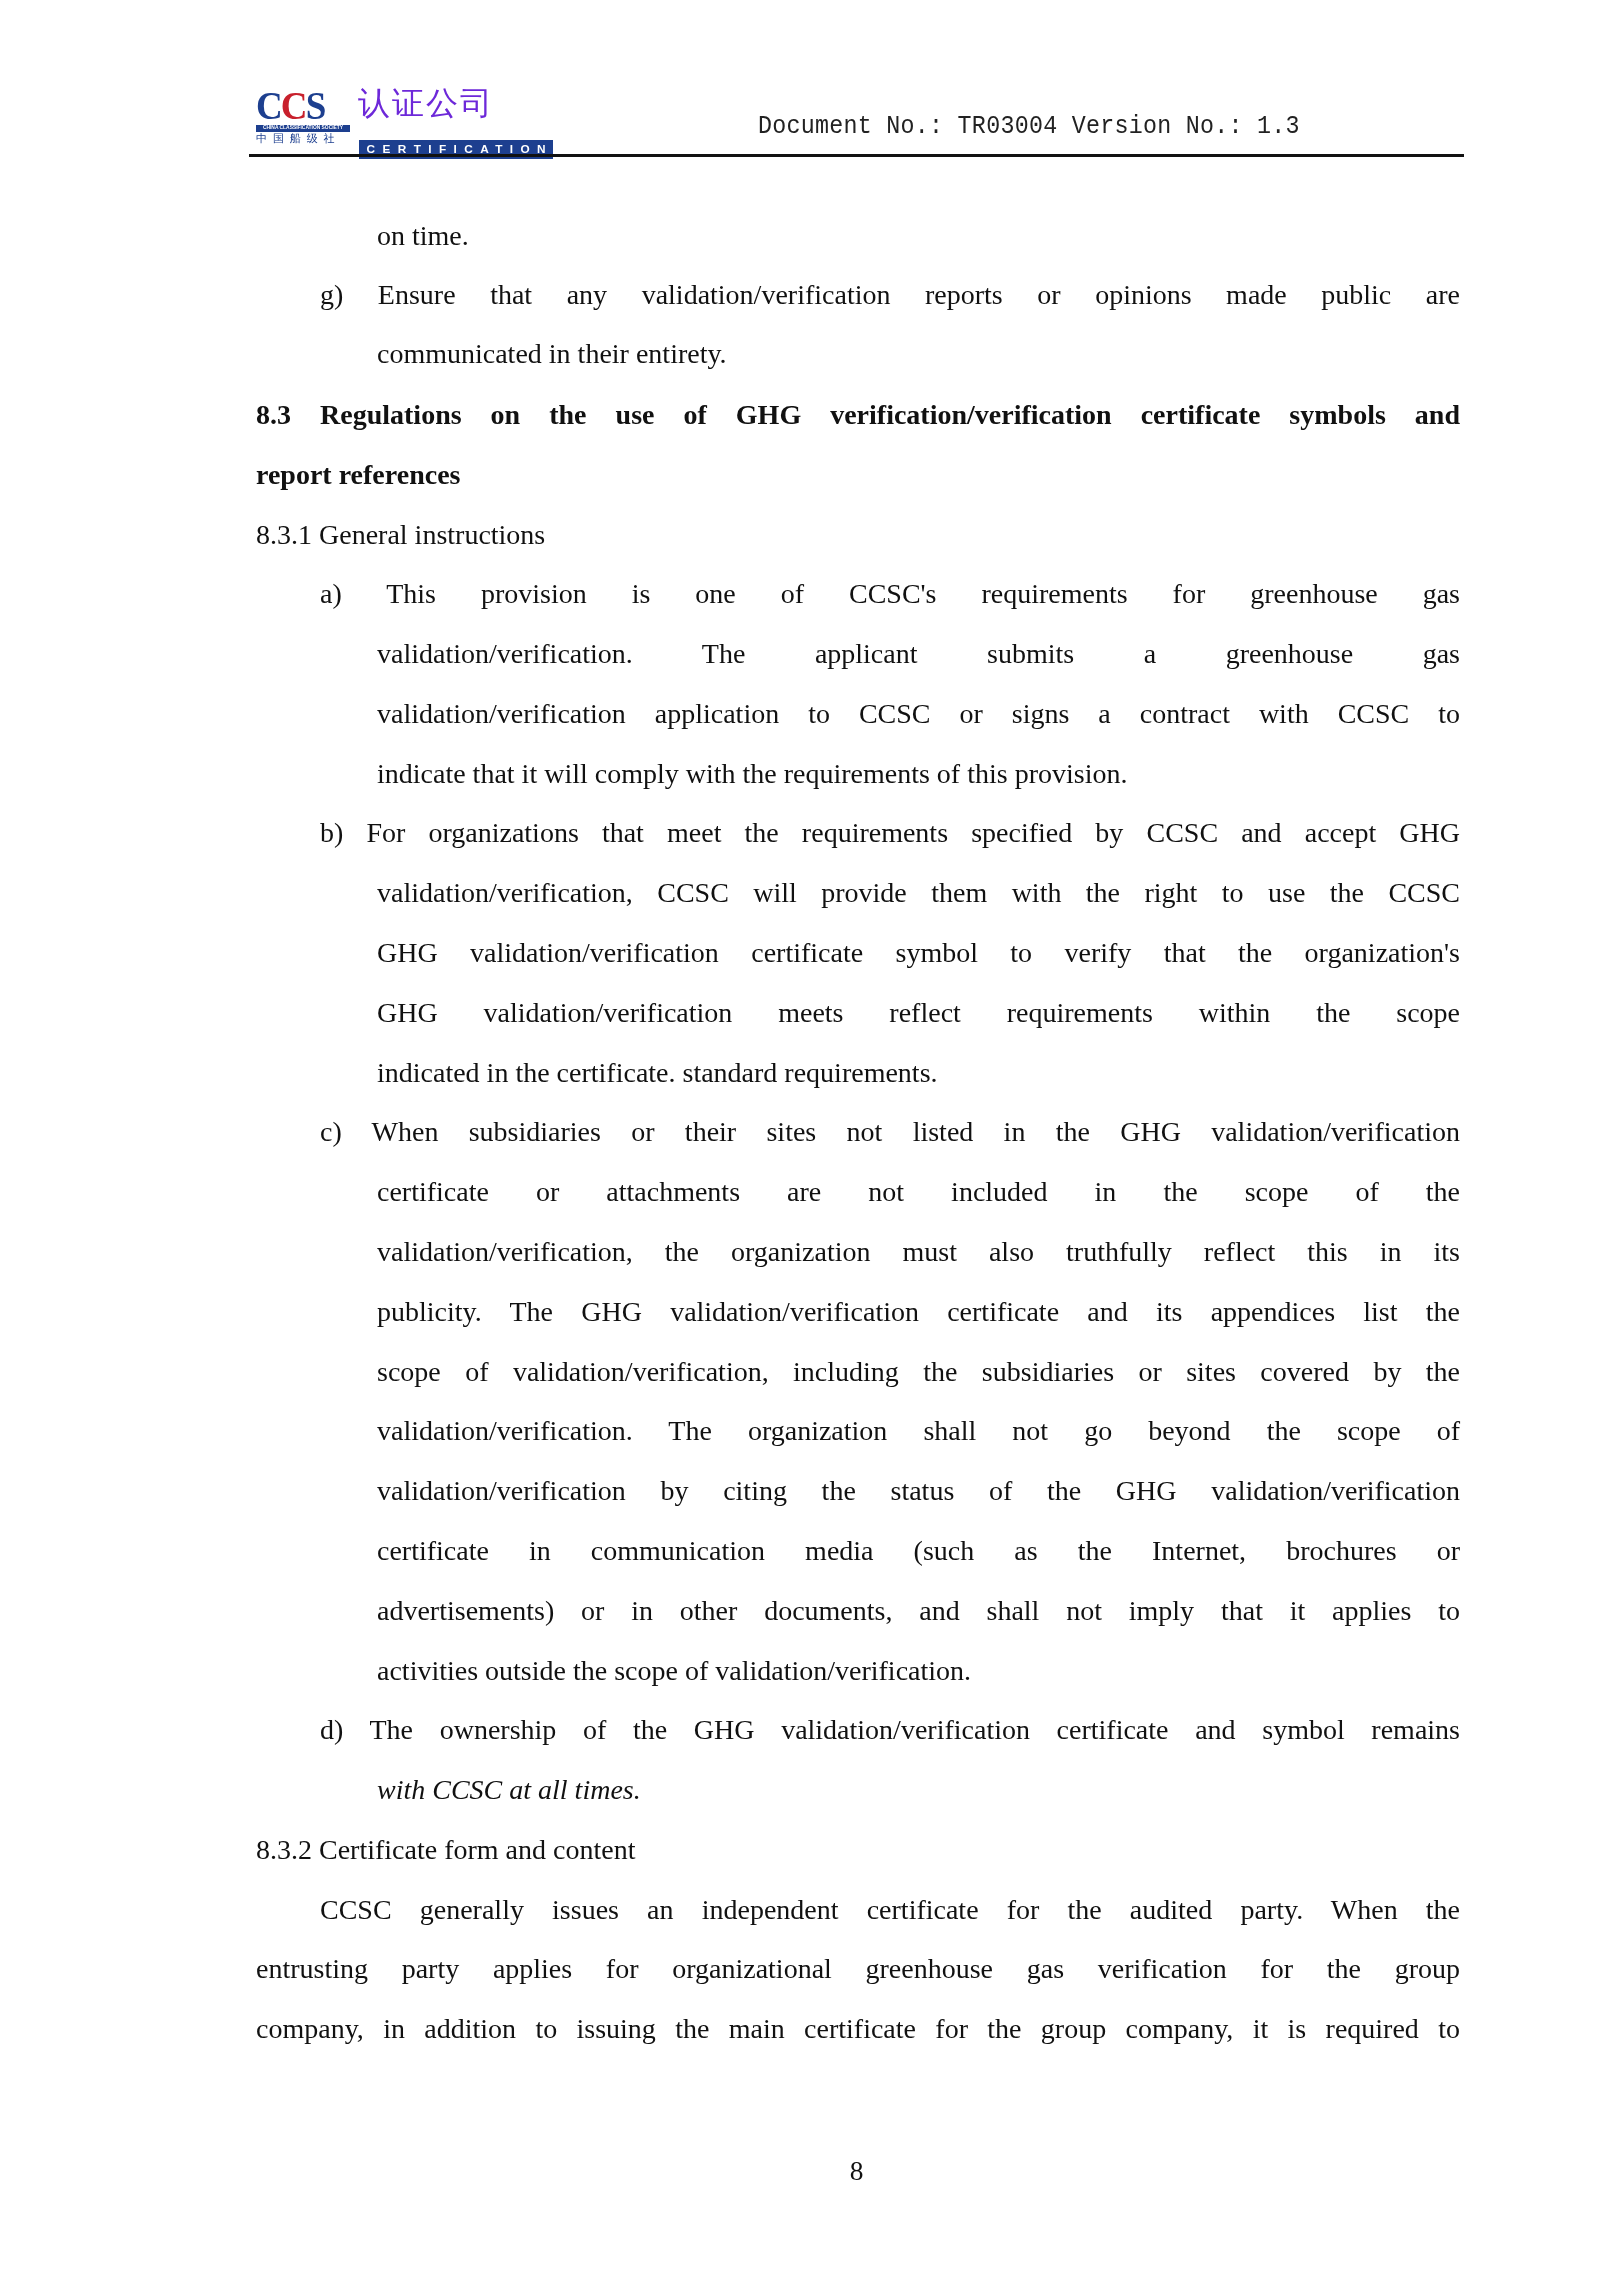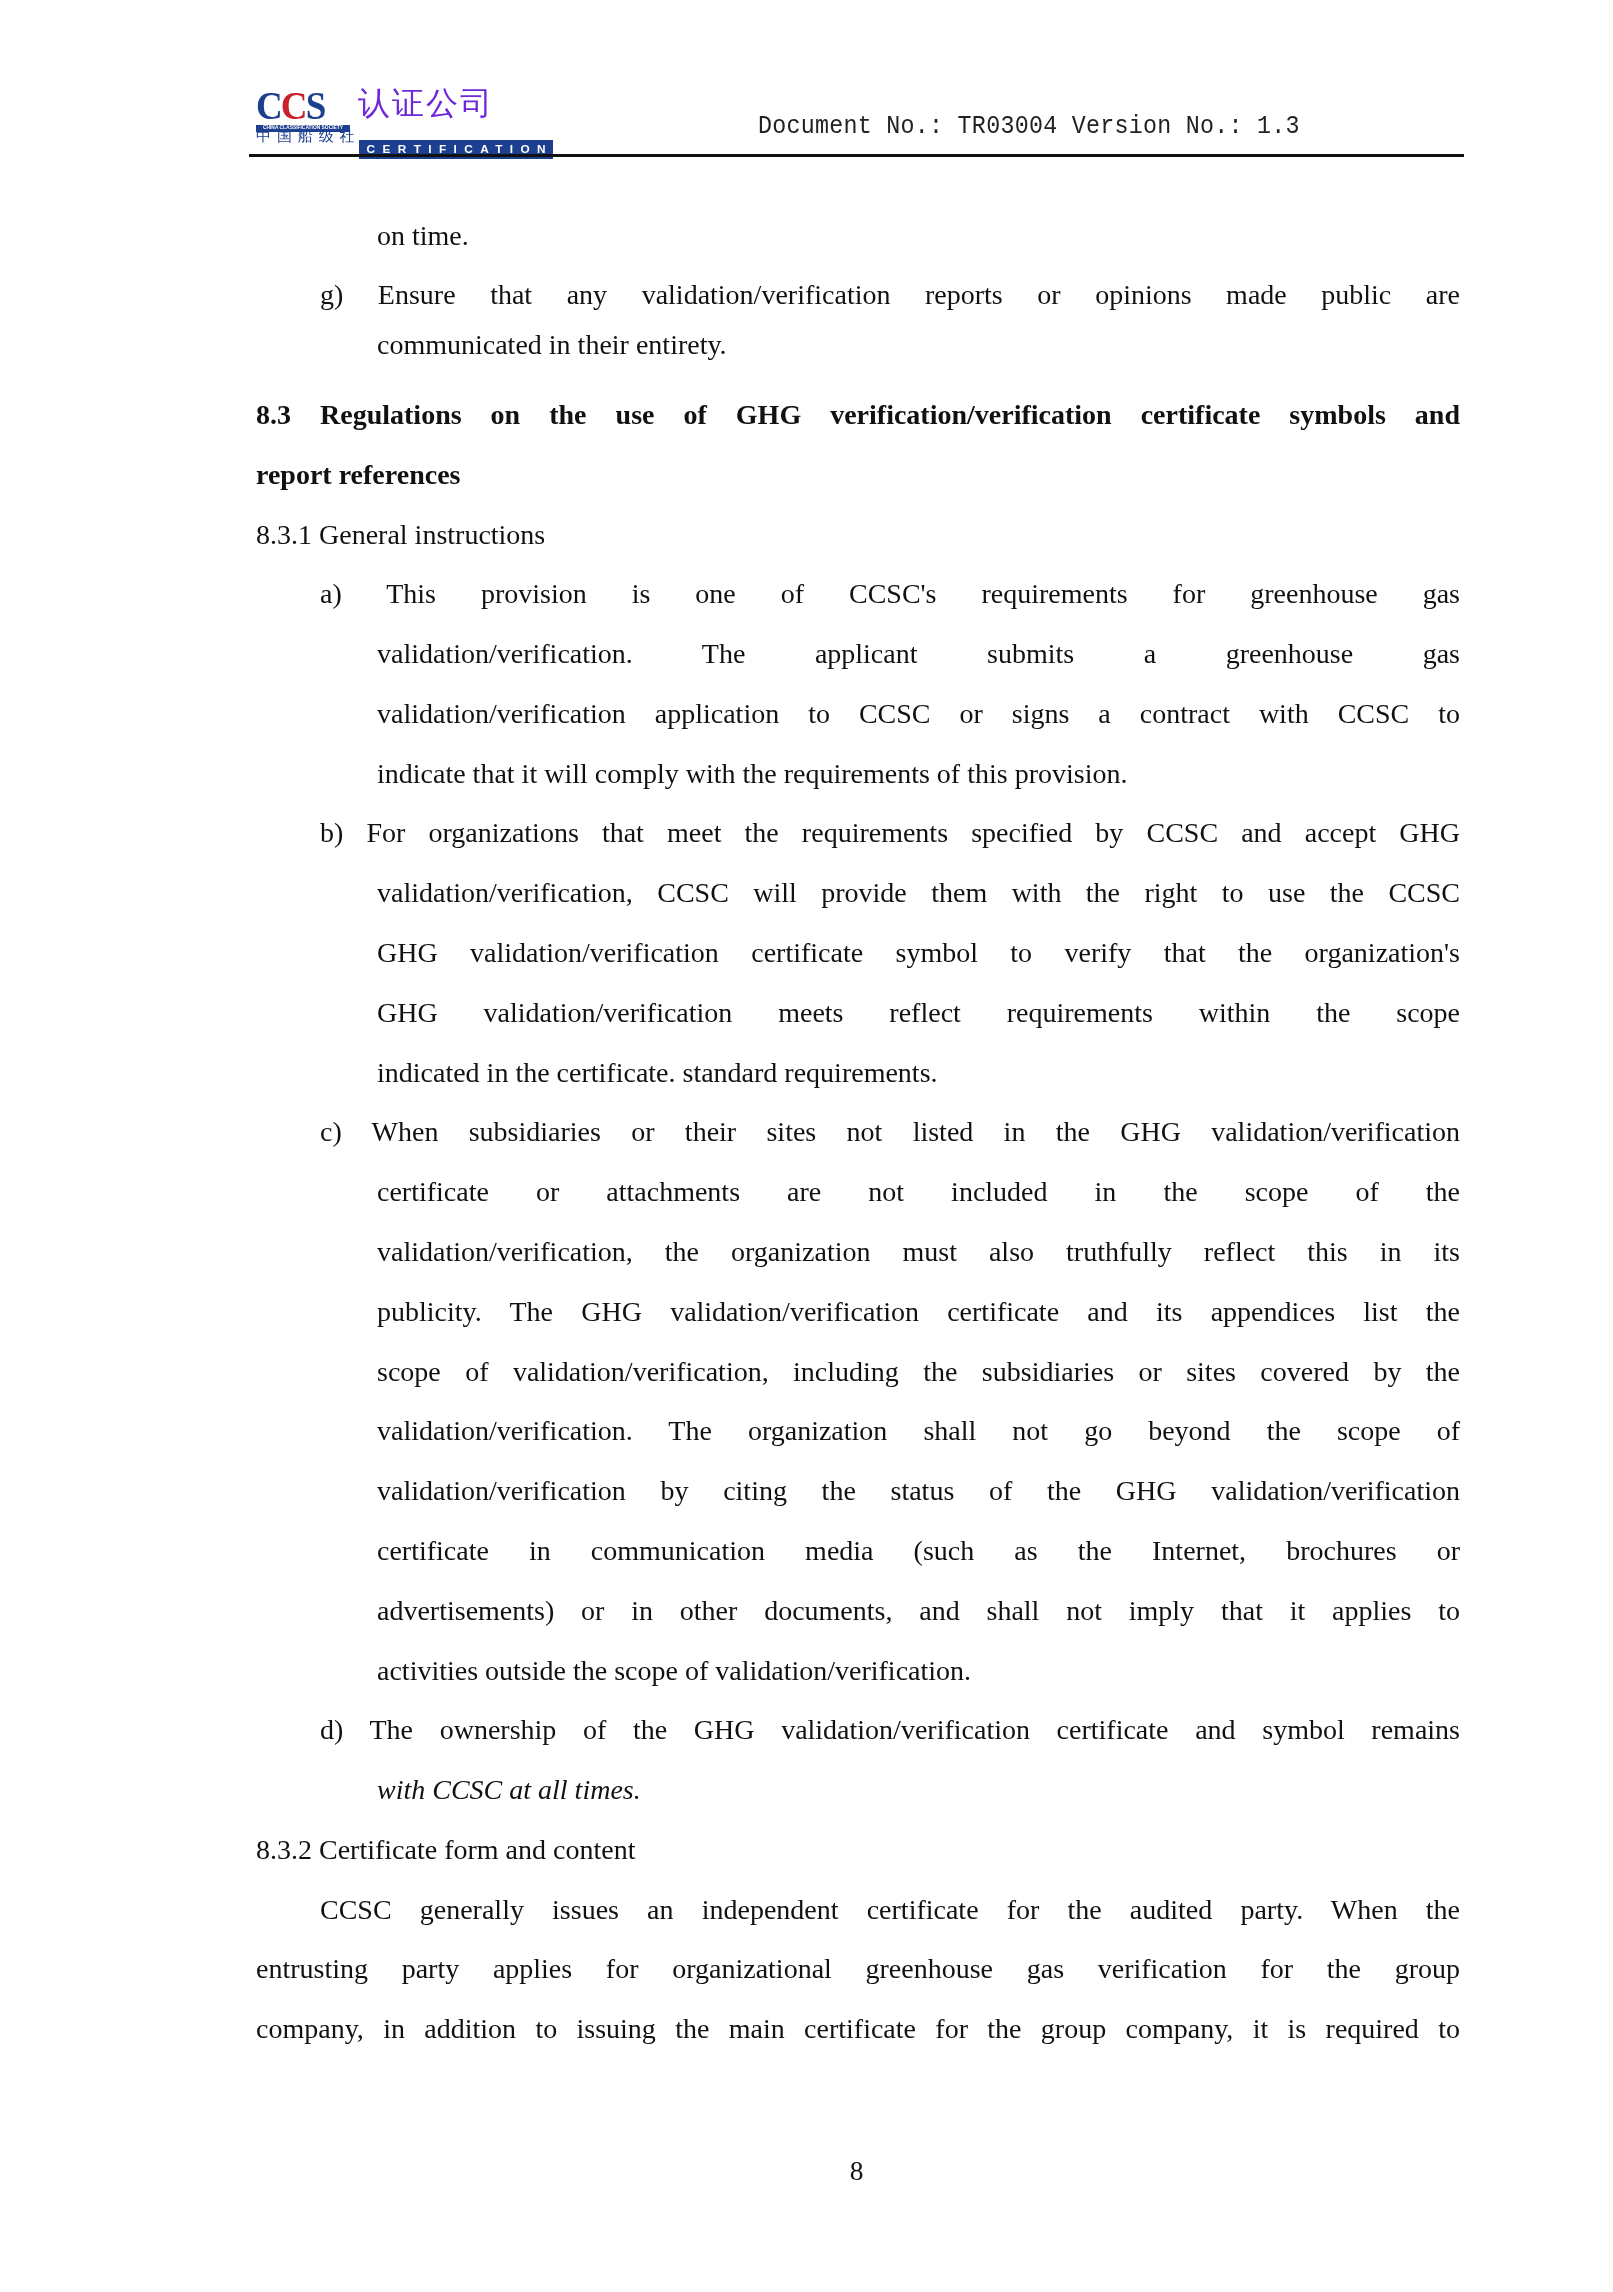--- a/index.html
+++ b/index.html
@@ -5,21 +5,21 @@
   html, body { margin:0; padding:0; background:#ffffff; }
   body { width:1613px; height:2293px; position:relative; overflow:hidden; }
   .page { position:absolute; left:0; top:0; width:1613px; height:2293px; background:#fff;margin-left:11px; }
 
   
   .logo { position:absolute; left:245px; top:86px; width:299px; height:59px; }
   .logo-ccs { position:absolute; left:0; top:2px; font-family:"Liberation Serif", serif; font-weight:bold;
               font-size:39px; line-height:35px; color:#1d3f8f; letter-spacing:-2px; transform:scaleX(0.95); transform-origin:left; }
   .logo-society-band { position:absolute; left:0; top:39px; width:94px; height:6.9px; background:#1d3f8f;
                        color:#fff; font-family:"Liberation Sans", sans-serif; font-size:4.9px; line-height:6.9px; text-align:center; font-weight:bold; overflow:hidden; }
-  .logo-cn-small { position:absolute; left:0; top:47px; width:94px; font-family:Liberation Mono, monospace; font-size:15px; line-height:10.8px;
+  .logo-cn-small { position:absolute; left:0; top:47px; width:94px; font-family:Liberation Serif, serif; font-size:11px; line-height:10.8px;
                    color:#1d3f8f; letter-spacing:5.9px; white-space:nowrap; }
   .logo-cn-big { position:absolute; left:102px; top:0; font-family:"DejaVu Sans", sans-serif; font-size:32px; line-height:35px; color:#6d28d9;
                  letter-spacing:2px; white-space:nowrap; }
   .logo-cert-band { position:absolute; left:103px; top:54px; width:194px; height:18.6px; background:#1d3f8f; color:#fff;
                     font-family:"Liberation Sans", sans-serif; font-weight:bold; font-size:11.8px; line-height:18.6px; letter-spacing:7.4px; text-align:right; }
 
   .doc-no { position:absolute; left:747px; top:110px; font-family:"Liberation Mono", monospace; font-size:26.5px; line-height:33px;
             color:#222; white-space:nowrap; transform:scaleX(0.88); transform-origin:left; letter-spacing:0.3px; }
   .header-rule { position:absolute; left:238px; top:154px; width:1215px; height:2.9px; background:#111; }
 
@@ -42,21 +42,21 @@
     <div class="logo-cn-small">中国船级社</div>
     <div class="logo-cn-big">认证公司</div>
     <div class="logo-cert-band">CERTIFICATION</div>
   </div>
   <div class="doc-no">Document No.: TR03004 Version No.: 1.3</div>
   <div class="header-rule"></div>
 
   <div class="text">
     <div class="line" style="left:366px; top:218px;">on time.</div>
     <div class="line just" style="left:309px; width:1140px; top:277px;">g) Ensure that any validation/verification reports or opinions made public are</div>
-    <div class="line" style="left:366px; top:327px;text-align:right;">communicated in their entirety.</div>
+    <div class="line" style="left:366px; top:336px;text-align:right;">communicated in their entirety.</div>
     <div class="line just bold" style="left:245px; width:1204px; top:397px;">8.3 Regulations on the use of GHG verification/verification certificate symbols and</div>
     <div class="line bold" style="left:245px; top:457px;">report references</div>
     <div class="line" style="left:245px; top:517px;">8.3.1 General instructions</div>
 
     <div class="line just" style="left:309px; width:1140px; top:576px;">a) This provision is one of CCSC's requirements for greenhouse gas</div>
     <div class="line just" style="left:366px; width:1083px; top:636px;">validation/verification. The applicant submits a greenhouse gas</div>
     <div class="line just" style="left:366px; width:1083px; top:696px;">validation/verification application to CCSC or signs a contract with CCSC to</div>
     <div class="line" style="left:366px; top:756px;">indicate that it will comply with the requirements of this provision.</div>
 
     <div class="line just" style="left:309px; width:1140px; top:815px;">b) For organizations that meet the requirements specified by CCSC and accept GHG</div>

